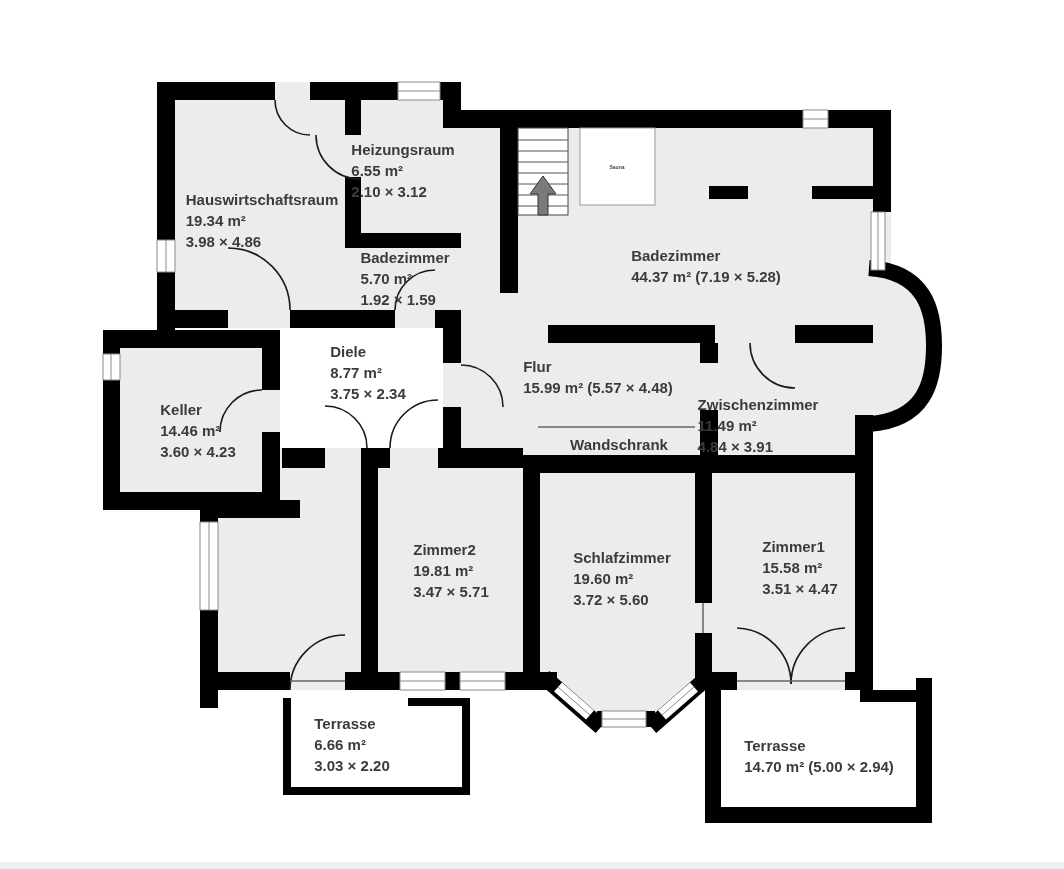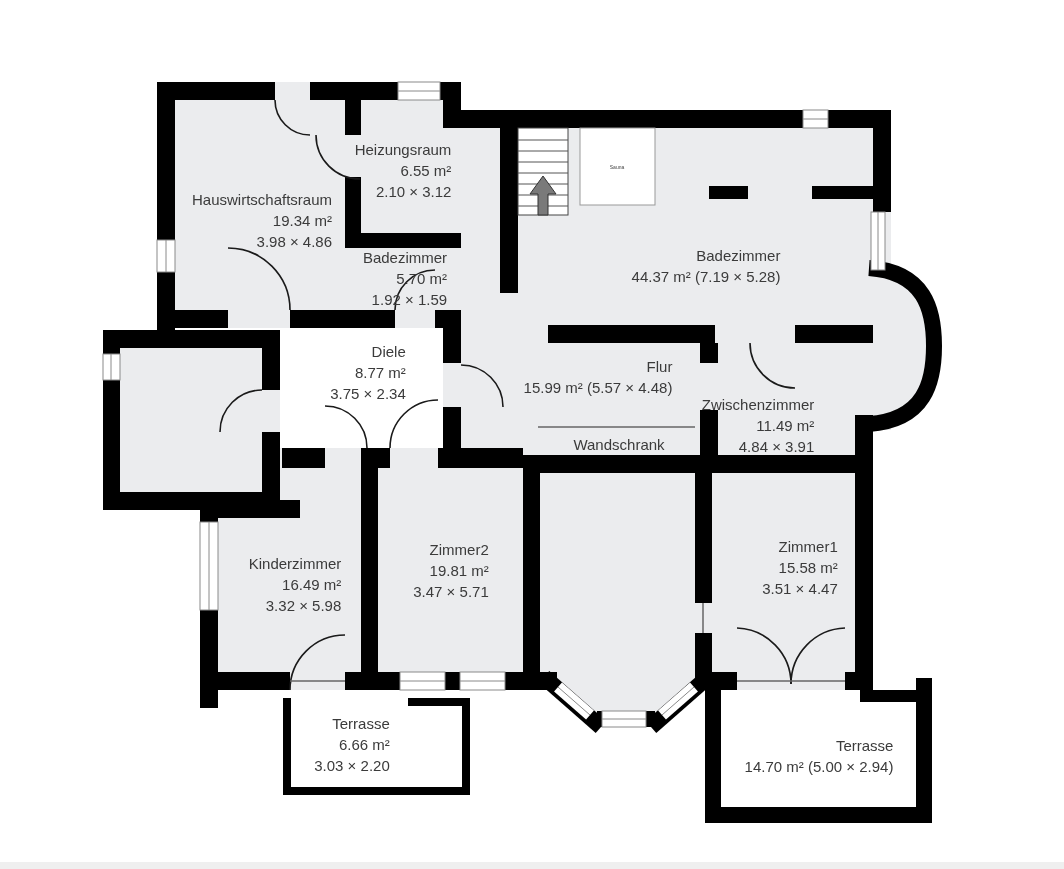--- a/index.html
+++ b/index.html
@@ -1,20 +1,20 @@
 <!DOCTYPE html>
 <html><head>
 <meta charset="utf-8">
 <style>
   html,body{margin:0;padding:0;background:#ffffff;}
   .stage{position:relative;width:1064px;height:869px;background:#ffffff;overflow:hidden;
          font-family:"Liberation Sans", sans-serif;}
   .stage svg{position:absolute;left:0;top:0;}
-  .lbl{position:absolute;transform:translate(-50%,-50%);text-align:right;
-       font-size:15px;line-height:21px;color:#3b3b3b;white-space:nowrap;}
+  .lbl{position:absolute;transform:translate(-50%,-50%);text-align:left;
+       font-size:15px;line-height:21px;color:#3b3b3b;white-space:nowrap;font-weight:bold;}
   .lbl div:empty{display:none;}
   .lbl-tiny{font-size:5px;line-height:6px;color:#444;}
   .bottom-bar{position:absolute;left:0;top:862px;width:1064px;height:7px;}
 </style>
 </head>
 <body>
 
 <div class="stage">
 
 <svg width="1064" height="869" viewBox="0 0 1064 869">
@@ -201,43 +201,48 @@
   <div>Diele</div>
   <div>8.77 m²</div>
   <div>3.75 × 2.34</div>
 </div>
 
 <div class="lbl" style="left:598px;top:377px">
   <div>Flur</div>
   <div>15.99 m² (5.57 × 4.48)</div>
 </div>
 
+<div class="lbl" style="left:198px;top:430px">
+  <div>Keller</div>
+  <div>14.46 m²</div>
+  <div>3.60 × 4.23</div>
+</div>
 
 <div class="lbl" style="left:758px;top:425px">
   <div>Zwischenzimmer</div>
   <div>11.49 m²</div>
   <div>4.84 × 3.91</div>
 </div>
 
 <div class="lbl" style="left:619px;top:444px">
   <div>Wandschrank</div>
 </div>
 
-<div class="lbl" style="left:295px;top:584px">
-  <div>Kinderzimmer</div>
-  <div>16.49 m²</div>
-  <div>3.32 × 5.98</div>
-</div>
 
 <div class="lbl" style="left:451px;top:570px">
   <div>Zimmer2</div>
   <div>19.81 m²</div>
   <div>3.47 × 5.71</div>
 </div>
 
+<div class="lbl" style="left:622px;top:578px">
+  <div>Schlafzimmer</div>
+  <div>19.60 m²</div>
+  <div>3.72 × 5.60</div>
+</div>
 
 <div class="lbl" style="left:800px;top:567px">
   <div>Zimmer1</div>
   <div>15.58 m²</div>
   <div>3.51 × 4.47</div>
 </div>
 
 <div class="lbl" style="left:352px;top:744px">
   <div>Terrasse</div>
   <div>6.66 m²</div>

